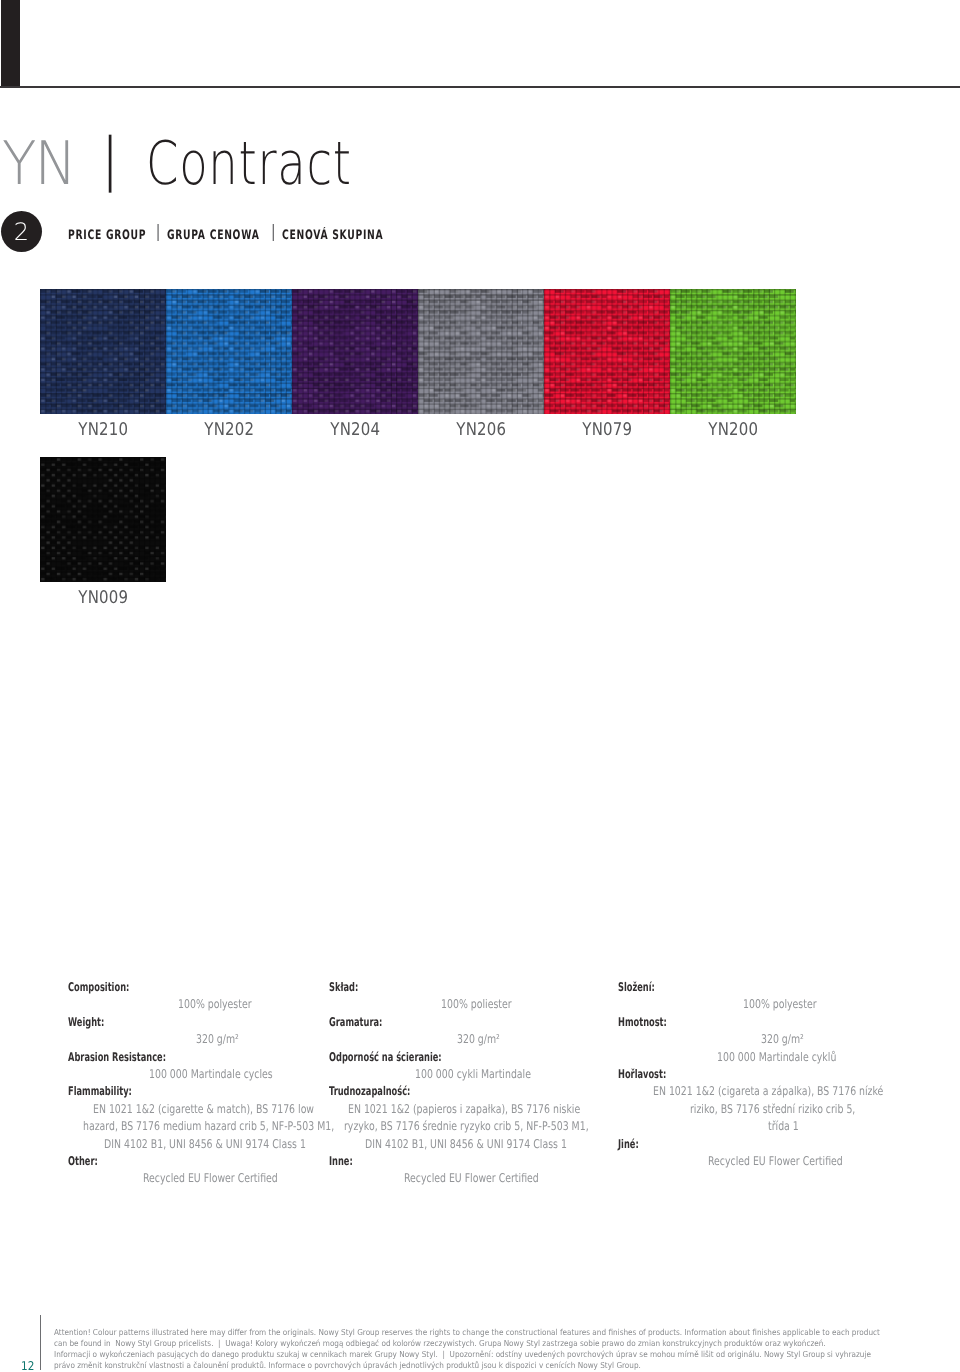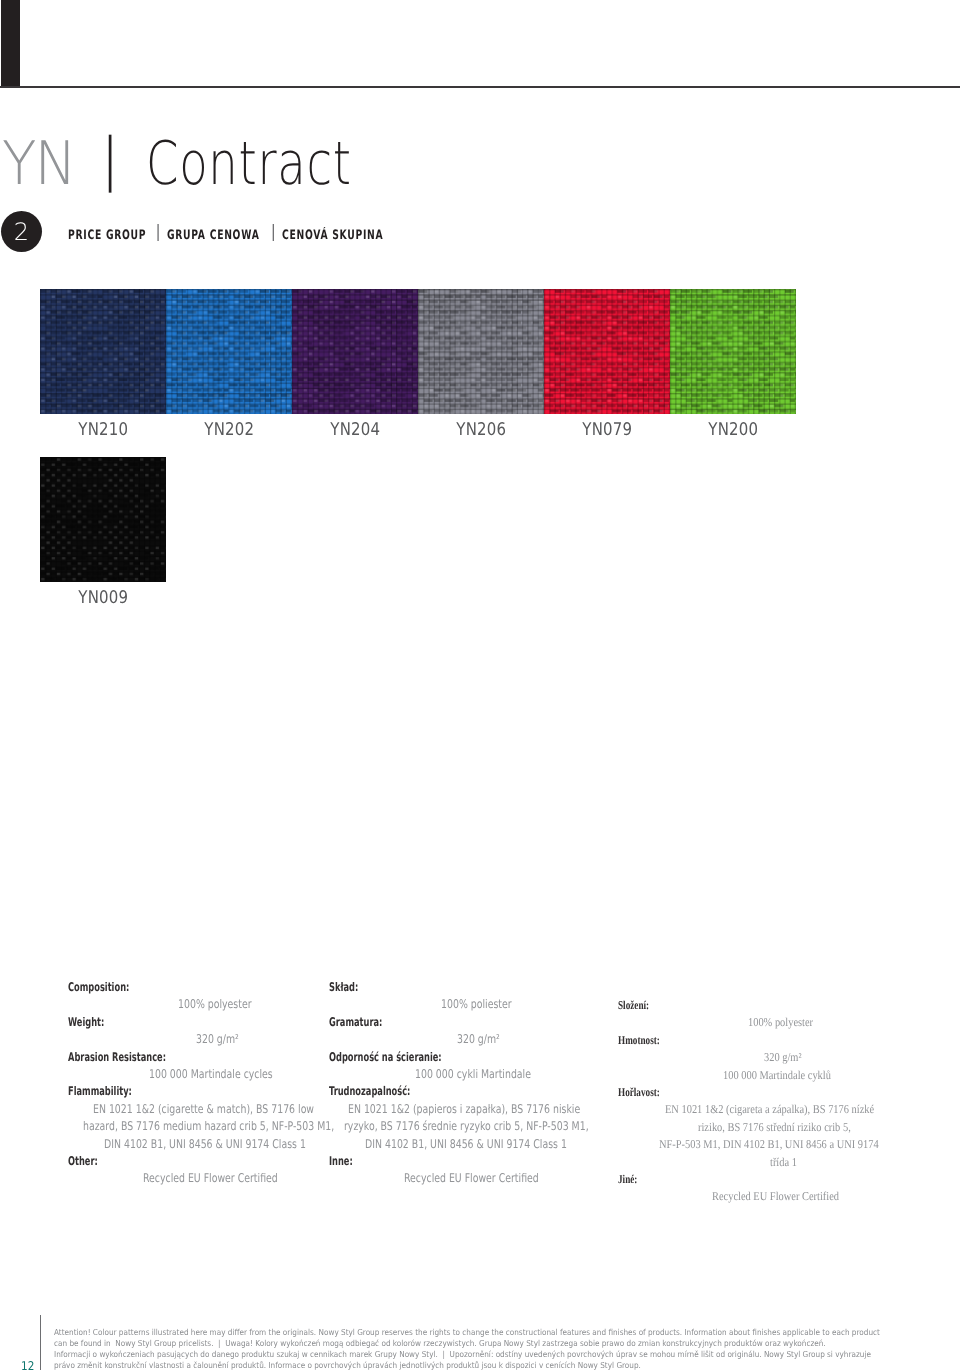--- a/index.html
+++ b/index.html
@@ -40,21 +40,21 @@
   .sw{width:126px;margin-right:0;}
   .sw-chip{width:126px;height:125px;position:relative;overflow:hidden;}
   .sw-chip svg{position:absolute;left:0;top:0;}
   .sw-code{margin-top:6px;text-align:center;color:#58595b;}
   .sw-code span{display:inline-block;font-size:17.5px;font-weight:400;transform:scaleX(0.95);letter-spacing:0.2px;}
 
   .specs{position:absolute;left:0;top:0;width:960px;}
   .spec-col{position:absolute;}
   .spec-col.c1{left:40px;top:976px;width:290px;margin-left:28px;}
   .spec-col.c2{left:329px;top:976px;width:290px;}
-  .spec-col.c3{left:618px;top:996px;width:320px;font-family:Liberation Serif, serif;}
+  .spec-col.c3{left:618px;top:976px;width:320px;}
   .spec-row{height:17.4px;}
   .spec-label span{display:inline-block;font-size:12px;font-weight:bold;color:#333031;
                    transform:scaleX(0.765);transform-origin:left;white-space:nowrap;line-height:17.4px;}
   .spec-value{padding-left:15px;text-align:center;}
   .spec-value span{display:inline-block;font-size:12px;color:#939598;
                    transform:scaleX(0.868);transform-origin:left;white-space:nowrap;line-height:17.4px;}
 
   .footer-rule{position:absolute;left:40px;top:1315px;width:1.2px;height:55px;background:#6d6e71;}
   .pageno{position:absolute;left:9px;top:1355px;}
   .pageno span{display:inline-block;font-size:12px;color:#0f766e;font-weight:400;transform:scaleX(0.97);transform-origin:left;line-height:17px;margin-left:12px;}
@@ -1142,21 +1142,20 @@
     </div>
     <div class="spec-col c3">
       <div class="spec-row spec-label"><span>Složení:</span></div>
       <div class="spec-row spec-value"><span>100% polyester</span></div>
       <div class="spec-row spec-label"><span>Hmotnost:</span></div>
       <div class="spec-row spec-value"><span>320 g/m²</span></div>
       <div class="spec-row spec-value"><span>100 000 Martindale cyklů</span></div>
       <div class="spec-row spec-label"><span>Hořlavost:</span></div>
       <div class="spec-row spec-value"><span>EN 1021 1&amp;2 (cigareta a zápalka), BS 7176 nízké</span></div>
       <div class="spec-row spec-value"><span>riziko, BS 7176 střední riziko crib 5,</span></div>
-      <div class="spec-row spec-value"><span>NF-P-503 M1, DIN 4102 B1, UNI 8456 a UNI 9174</span></div>
       <div class="spec-row spec-value"><span>třída 1</span></div>
       <div class="spec-row spec-label"><span>Jiné:</span></div>
       <div class="spec-row spec-value"><span>Recycled EU Flower Certified</span></div>
     </div>
   </div>
   <div class="footer-rule"></div>
   <div class="pageno"><span>12</span></div>
   <div class="footer-text">
     <div><span>Attention! Colour patterns illustrated here may differ from the originals. Nowy Styl Group reserves the rights to change the constructional features and finishes of products. Information about finishes applicable to each product</span></div>
     <div><span>can be found in  Nowy Styl Group pricelists.  |  Uwaga! Kolory wykończeń mogą odbiegać od kolorów rzeczywistych. Grupa Nowy Styl zastrzega sobie prawo do zmian konstrukcyjnych produktów oraz wykończeń.</span></div>

